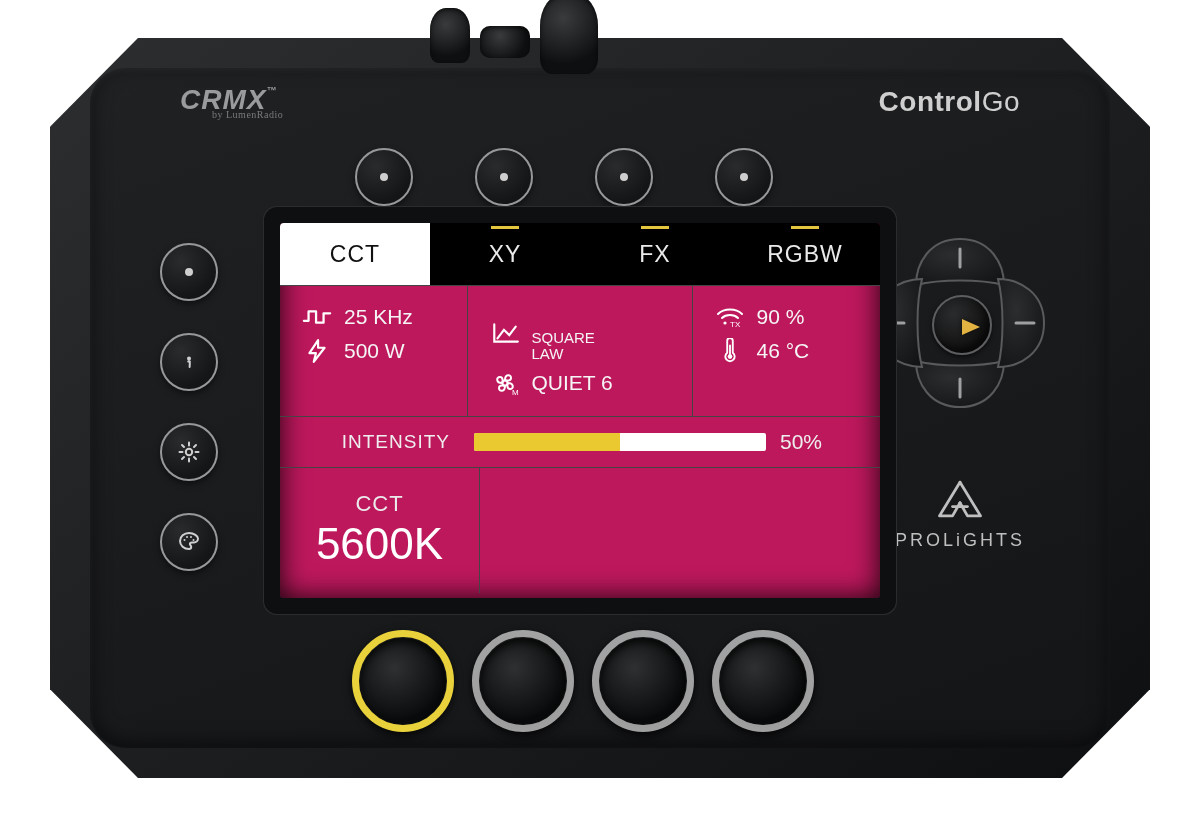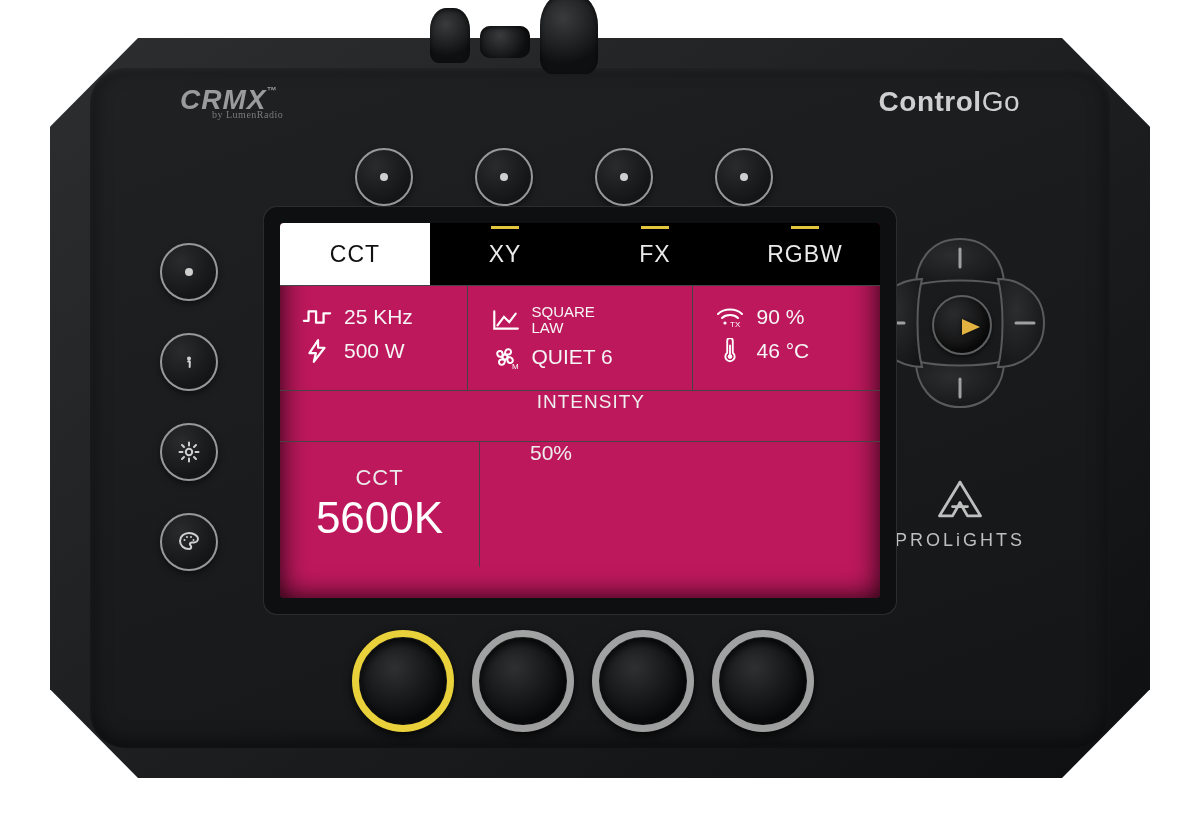--- a/index.html
+++ b/index.html
@@ -181,29 +181,28 @@
   }
   .scol:last-child{border-right:none;}
   .srow {
     display:flex; align-items:center; gap:12px;
     font-size:21px; color:#f5f5f5; margin:8px 0;
     white-space:nowrap;
   }
   .srow .sic { width:30px; height:26px; flex:0 0 30px; display:flex; align-items:center; justify-content:center;}
   .srow .sic svg { width:100%; height:100%; }
   .srow.small { font-size:16px; line-height:1.05; }
-  .srow .two { font-size:15px; line-height:1.05; }
+  .srow .two { font-size:15px; line-height:1.05;margin-top:26px; }
 
   .intensity {
     display:flex; align-items:center;
     border-top:1px solid #444; border-bottom:1px solid #444;
     height:50px;
     padding:0 30px 0 0;
     gap:14px;
-    flex-direction:column;
   }
   .intensity .lbl { width:170px; text-align:right; padding-right:10px; font-size:19px; letter-spacing:1px;}
   .intensity .bar {
     flex:1; height:18px; background:#fff; border-radius:2px; position:relative; overflow:hidden;
   }
   .intensity .bar .fill { position:absolute; left:0; top:0; bottom:0; background:#e9c92f; width:50%; }
   .intensity .val { width:70px; font-size:21px; }
 
   .params {
     display:grid; grid-template-columns:1fr 1fr 1fr;

